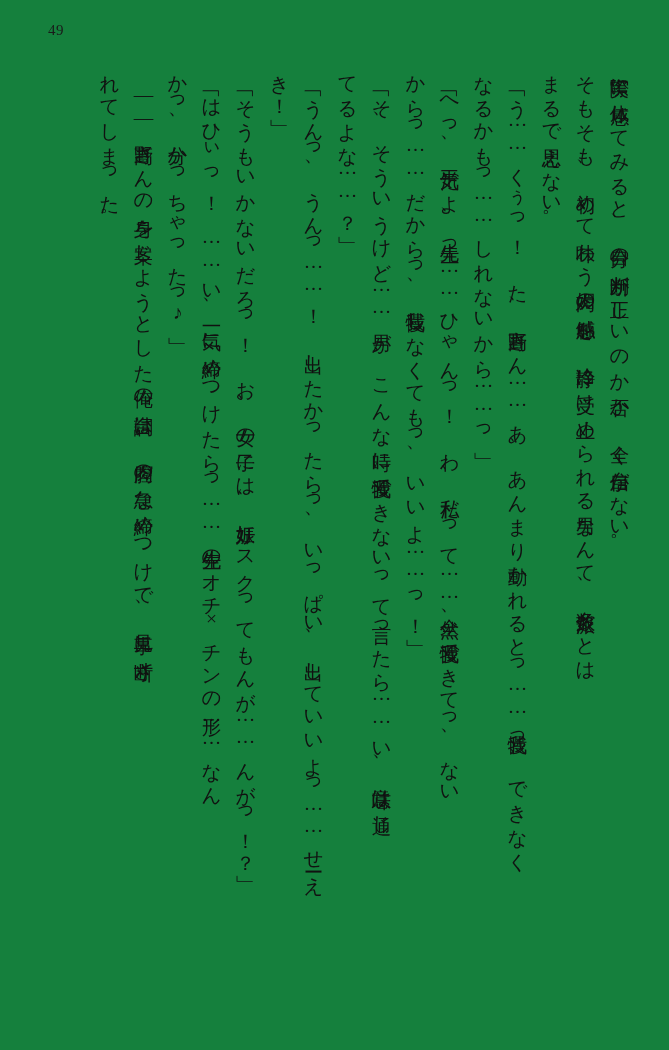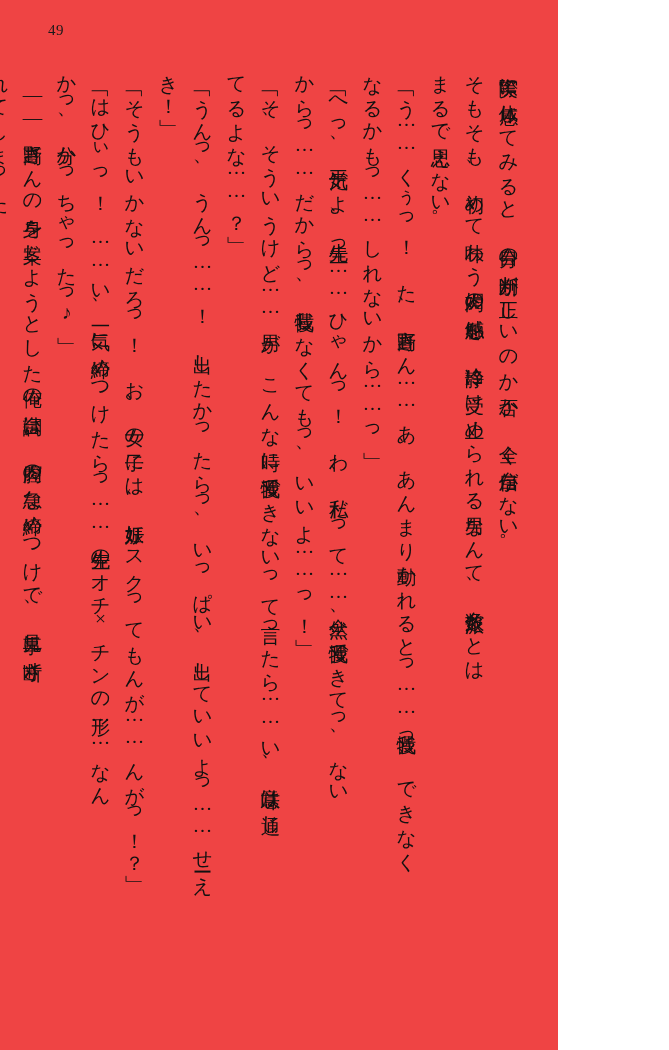--- a/index.html
+++ b/index.html
@@ -9,23 +9,23 @@
   }
   body {
     width: 669px;
     height: 1050px;
     font-family: "Liberation Serif", "DejaVu Serif", serif;
     color: #111111;
     overflow: hidden;
   }
   #page {
     position: relative;
-    width: 558px;
+    width: 669px;
     height: 1050px;
-    background: #ef4444;
+    background: #15803d;
     box-sizing: border-box;
   }
   #page-number {
     position: absolute;
     top: 22px;
     left: 48px;
     font-size: 15px;
     color: #1a1a1a;
     letter-spacing: 0.5px;
     font-family: "Liberation Serif", "DejaVu Serif", serif;

